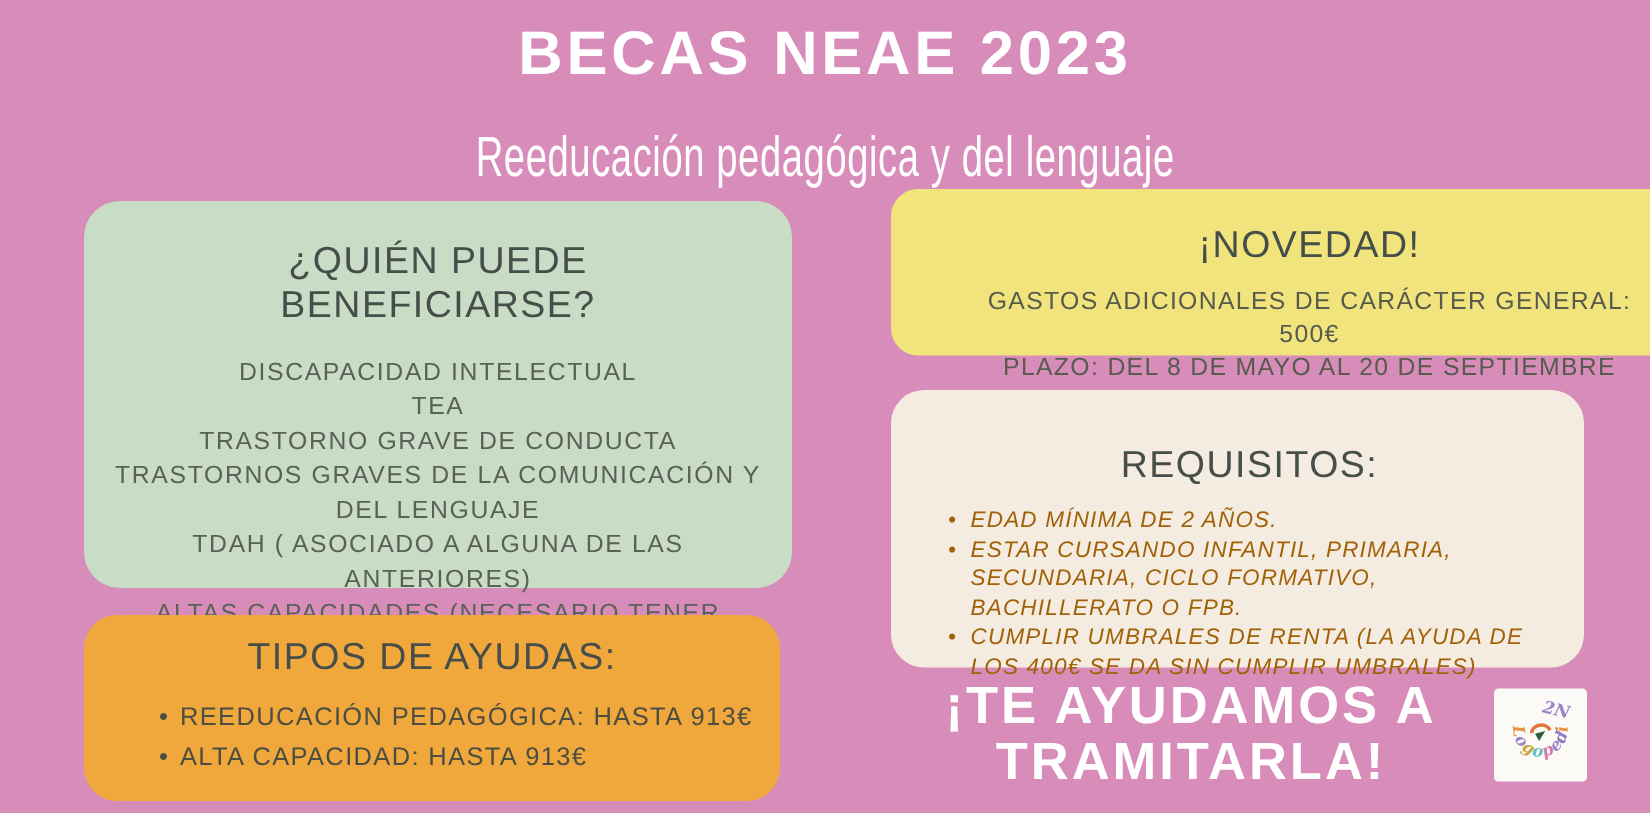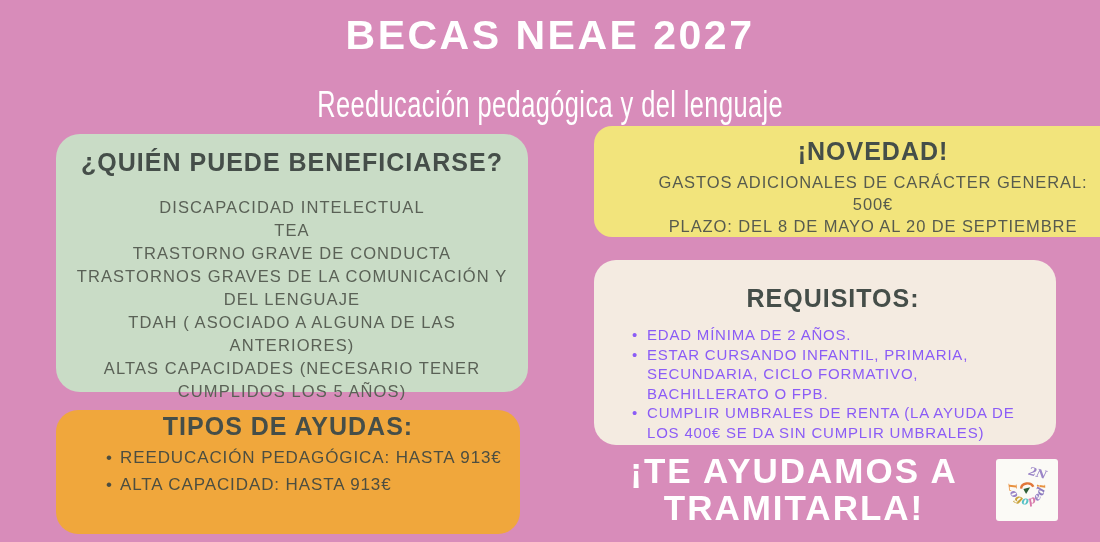--- a/index.html
+++ b/index.html
@@ -25,22 +25,22 @@
     display:inline-block;
     font-size:31px;font-weight:300;letter-spacing:0.5px;
     color:var(--title_text,#fff);
     transform:scale(0.82,1.22);
     transform-origin:center top;
     white-space:nowrap;
   }
   
   .box{position:absolute;box-sizing:border-box;}
   .box h2{
-    margin:0;text-align:center;
-    font-size:25px;font-weight:700;letter-spacing:1px;
+    margin:12px;text-align:center;
+    font-size:25px;font-weight:400;letter-spacing:1px;
     color:var(--heading_text,#454e49);
   }
   .box-green{
     left:56px;top:134px;width:472px;height:258px;
     background:var(--box_green,#c9dcc6);border-radius:24px;
     padding:14px 18px 0 18px;
   }
   .center-list{margin-top:19px;text-align:center;}
   .box-green .center-list{
     font-size:16.5px;line-height:23px;letter-spacing:1.1px;
@@ -69,21 +69,22 @@
     color:#575b4e;
   }
   .box-cream{
     left:594px;top:260px;width:462px;height:185px;
     background:var(--box_cream,#f4ebe1);border-radius:22px;
     padding:24px 22px 0 38px;
   }
   .box-cream ul{
     margin:12px 0 0 0;padding:0;list-style:none;
     font-size:15px;line-height:19.5px;letter-spacing:0.8px;
-    color:#8b5cf6;
+    color:#a16207;
+    font-style:italic;
   }
   .box-cream li{position:relative;padding-left:15px;}
   .box-cream li::before{content:"•";position:absolute;left:0;}
   
   .cta{
     position:absolute;left:594px;top:452px;width:400px;
     text-align:center;
     font-size:35px;font-weight:800;letter-spacing:2px;line-height:37px;
     color:var(--title_text,#fff);
   }
@@ -94,21 +95,21 @@
     display:flex;align-items:center;justify-content:center;
   }
   .logo svg text{font-family:"DejaVu Serif", serif;font-style:italic;}
 </style>
 </head>
 <body>
 
 <div class="canvas" style="--background: #d88cba; --title_text: #ffffff; --heading_text: #454e49; --body_text: #5a6156; --box_green: #c9dcc6; --box_orange: #f0a73c; --box_yellow: #f2e47c; --box_cream: #f4ebe1; --logo_accent_orange: #e2763a; --logo_accent_green: #2f5e38;">
 
   <div class="hdr">
-    <h1 class="title">BECAS NEAE 2027</h1>
+    <h1 class="title">BECAS NEAE 2023</h1>
     <div class="subtitle-wrap">
       <span class="subtitle">Reeducación pedagógica y del lenguaje</span>
     </div>
   </div>
 
   <section class="box box-green">
     <h2>¿QUIÉN PUEDE BENEFICIARSE?</h2>
     <div class="center-list">
         <div>DISCAPACIDAD INTELECTUAL</div>
         <div>TEA</div>

